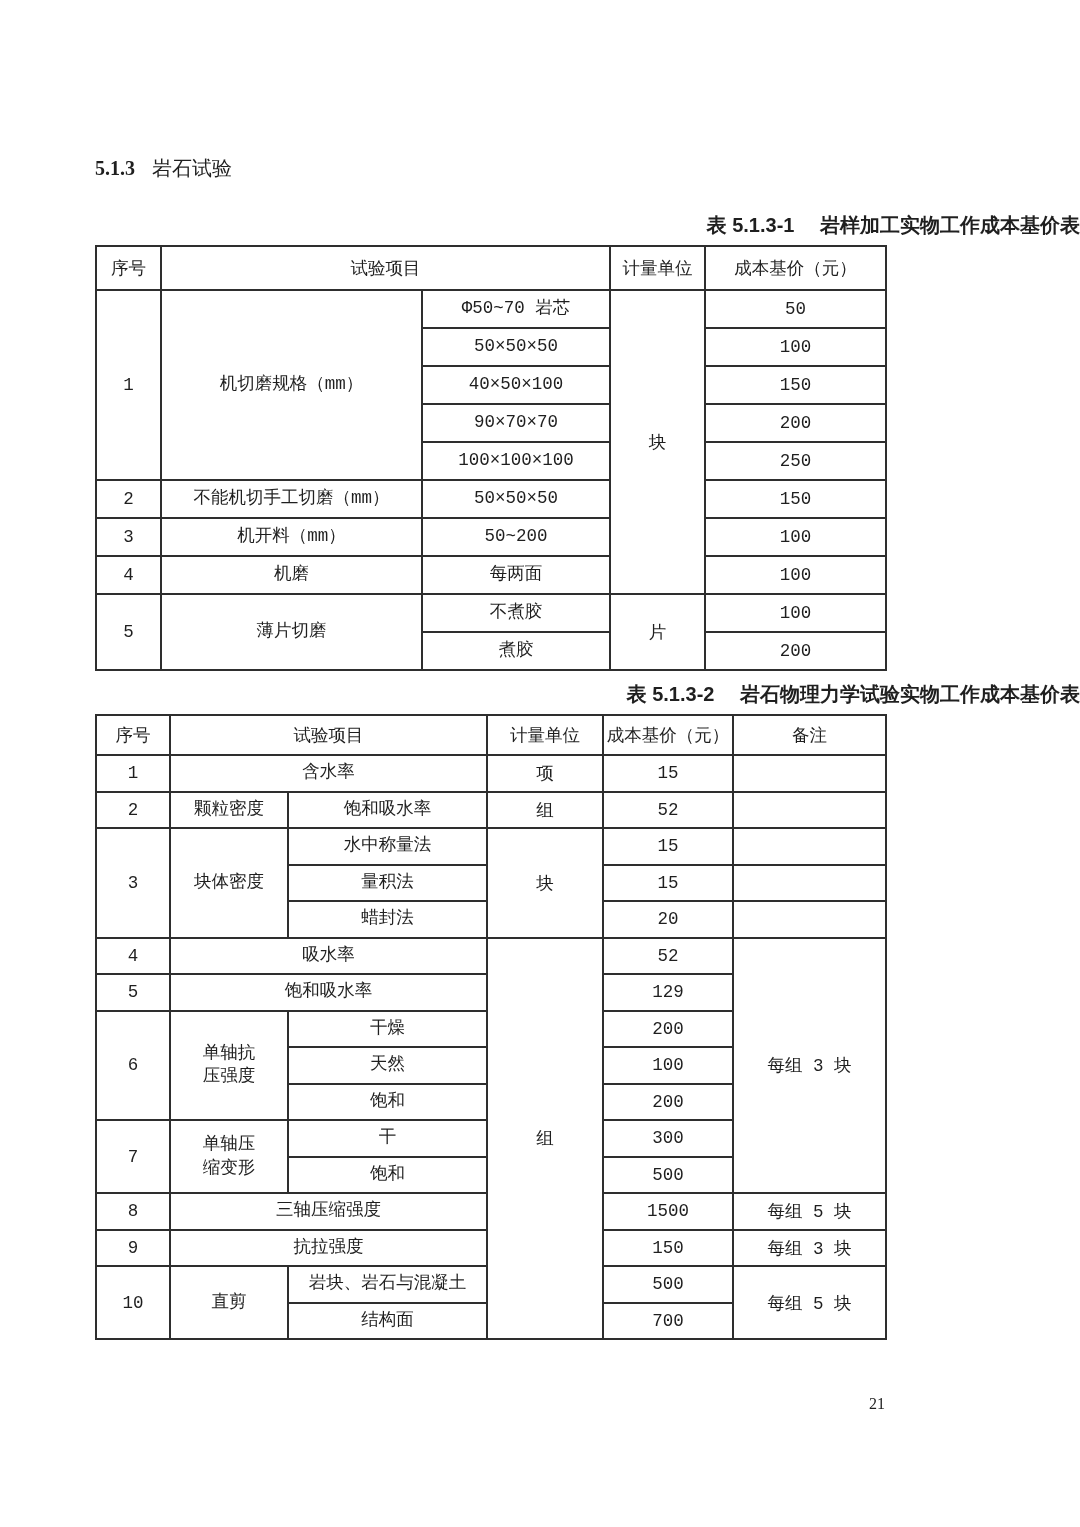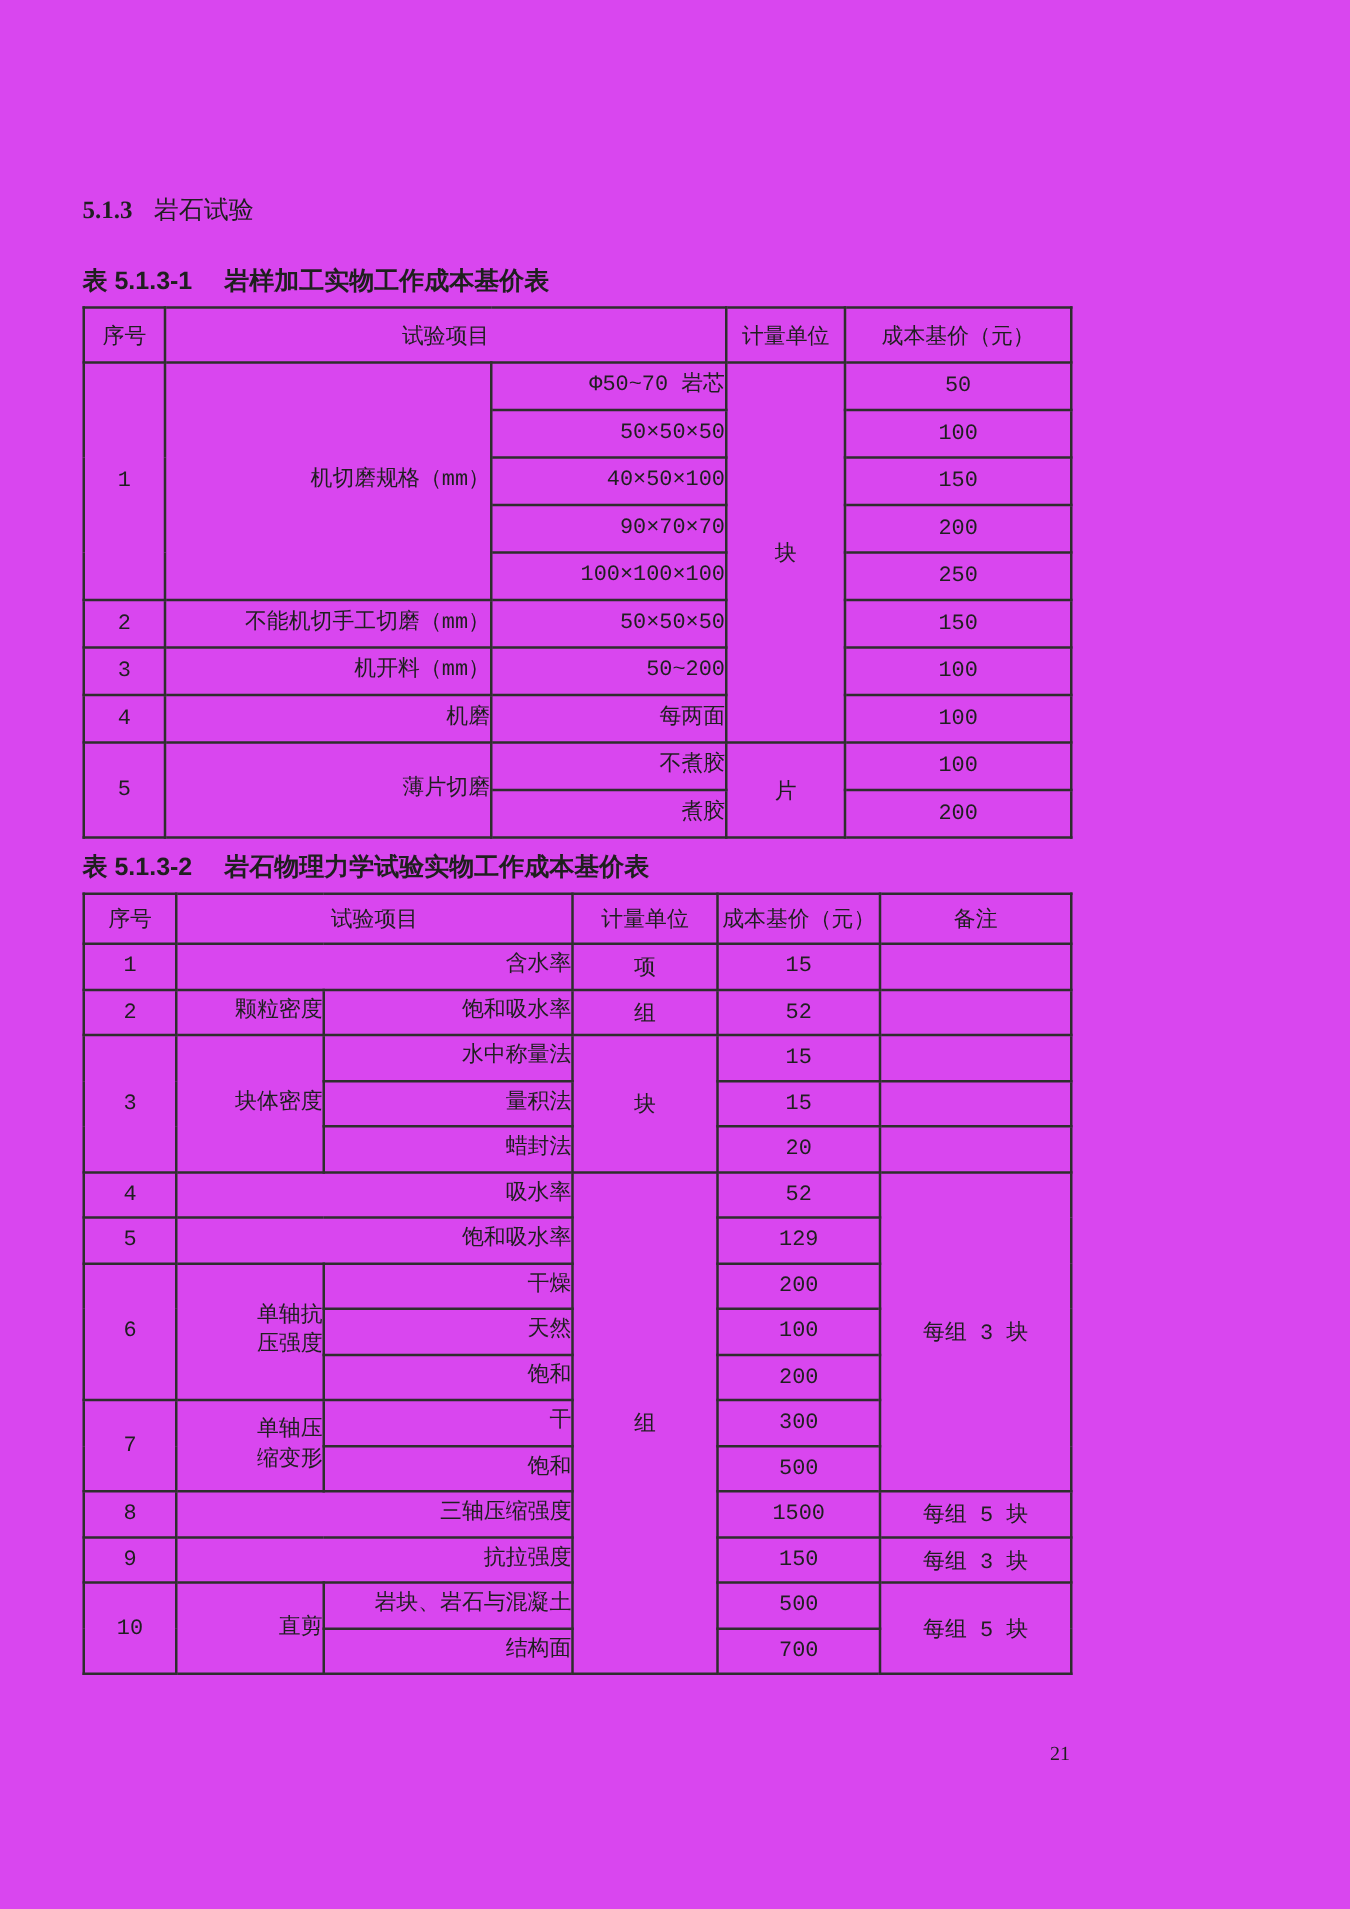--- a/index.html
+++ b/index.html
@@ -1,36 +1,36 @@
 <!DOCTYPE html>
 <html><head>
 <meta charset="utf-8">
 <style>
   * { box-sizing: border-box; }
   html,body { margin:0; padding:0; background:#e9e9e9; }
   .page {
-    width:1080px; height:1527px; margin:0 auto; background:#d946ef;
-    padding:156px 0 0 66px; color:#1f1f1f; position:relative;
+    width:1080px; height:1527px; margin:0 auto; background:#ffffff;
+    padding:156px 0 0 95px; color:#1f1f1f; position:relative;
     font-family:"Liberation Serif","DejaVu Serif",serif;
   }
   .section-heading { margin:0; font-size:20px; line-height:24px; font-weight:400; }
   .sec-num { font-weight:700; }
   .sec-title { margin-left:12px; }
   .table-caption {
     margin:32px 0 0 0; font-family:"Liberation Sans","DejaVu Sans",sans-serif;
-    font-weight:700; font-size:20px; line-height:26px;
+    font-weight:700; font-size:20px; line-height:26px;text-align:right;
   }
   .cap-title { margin-left:20px; }
   table.t {
     border-collapse:collapse; table-layout:fixed; width:790px; margin-top:7px;
     font-family:Liberation Mono, monospace; font-size:17.5px;
   }
   table.t td, table.t th { border:2px solid #2e2e2e; font-weight:400; padding:0; overflow:hidden; }
   .c { text-align:center; }
-  .l { text-align:right; padding-left:13px; white-space:pre-line; line-height:1.35; }
+  .l { text-align:center; padding-left:13px; white-space:pre-line; line-height:1.35; }
   .t1 thead tr { height:44px; }
   .t1 tbody tr { height:38px; }
   .t2 { margin-top:3px; }
   .t2 thead tr { height:40px; }
   .t2 tbody tr { height:36.5px; }
   .caption2 { margin-top:10px; }
   .page-number {
     width:790px; text-align:right; margin-top:54px; font-size:16px; line-height:20px;
   }
 </style>

